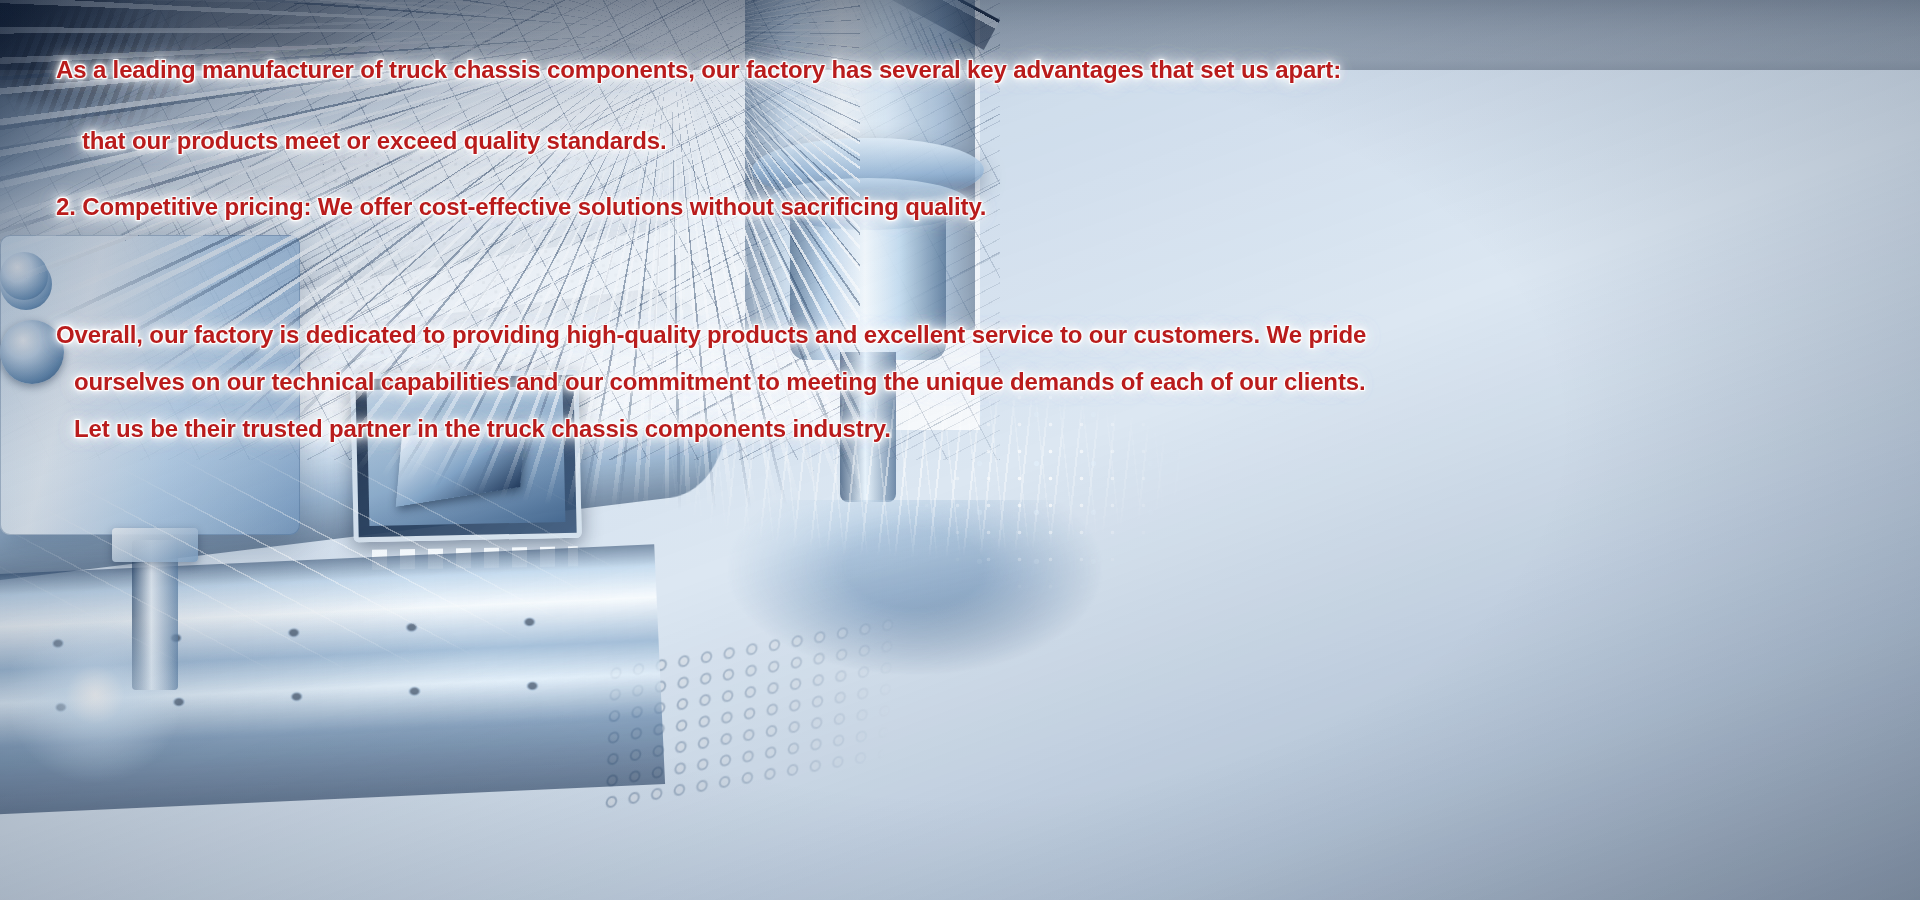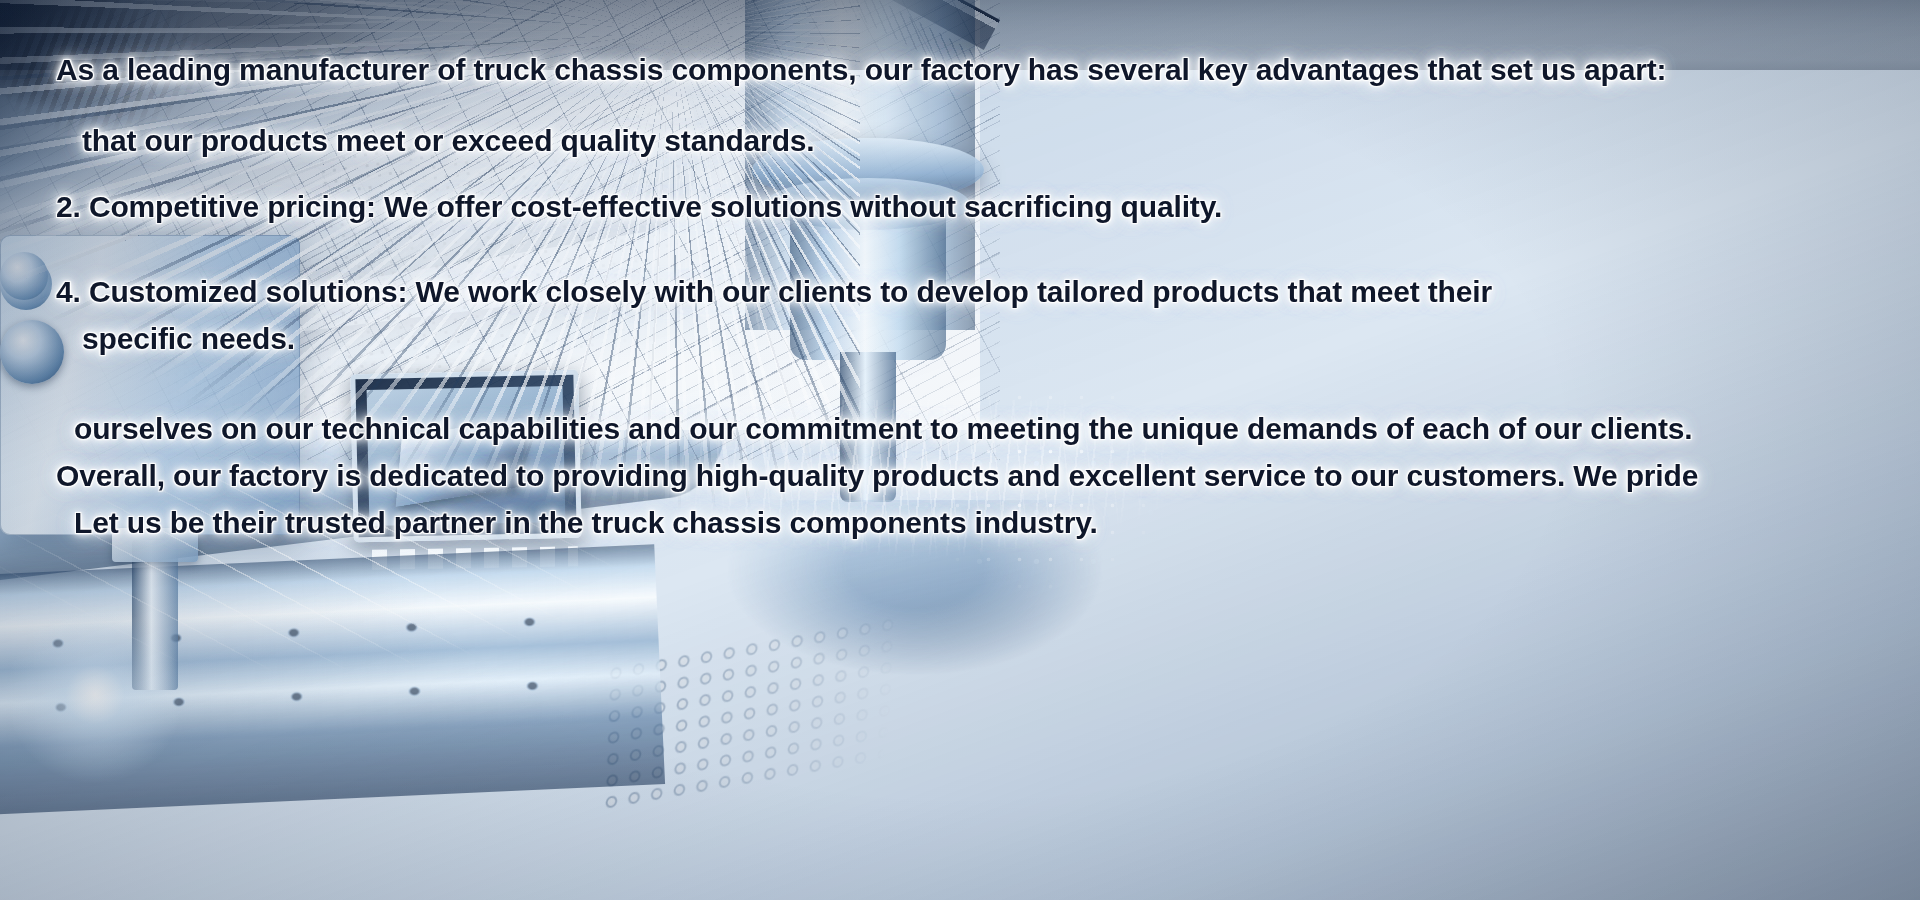--- a/index.html
+++ b/index.html
@@ -353,24 +353,24 @@
   #copy {
     position:absolute;
     left:0; top:0; width:1920px; height:900px;
     padding:46px 30px 0 56px;
     z-index:40;
   }
   .para { margin:0 0 0 0; }
   .line {
     font-family:"Liberation Sans", sans-serif;
     font-weight:bold;
-    font-size:30px;
+    font-size:24px;
     line-height:47px;
     letter-spacing:-0.15px;
-    color:#0f172a;
+    color:#b91c1c;
     white-space:nowrap;
     text-shadow:
       0 0 3px #ffffff,
       0 0 3px #ffffff,
       0 0 6px #ffffff,
       0 0 10px #ffffff,
       0 0 15px rgba(255,255,255,.95),
       0 0 22px rgba(236,246,255,.85),
       0 0 30px rgba(214,234,252,.60),
       1px 1px 0 rgba(255,255,255,.9),
@@ -453,30 +453,26 @@
 
     <div class="para">
       <div class="line">2. Competitive pricing: We offer cost-effective solutions without sacrificing quality.</div>
     </div>
 
     <div class="gap-md"></div>
 
 
     <div class="gap-md"></div>
 
+
+    <div class="gap-md"></div>
+
+
+    <div class="gap-lg"></div>
+
     <div class="para">
-      <div class="line">4. Customized solutions: We work closely with our clients to develop tailored products that meet their</div>
-      <div class="line indent">specific needs.</div>
-    </div>
-
-    <div class="gap-md"></div>
-
-
-    <div class="gap-lg"></div>
-
-    <div class="para">
+      <div class="line">Overall, our factory is dedicated to providing high-quality products and excellent service to our customers. We pride</div>
       <div class="line indent-sm">ourselves on our technical capabilities and our commitment to meeting the unique demands of each of our clients.</div>
-      <div class="line">Overall, our factory is dedicated to providing high-quality products and excellent service to our customers. We pride</div>
       <div class="line indent-sm">Let us be their trusted partner in the truck chassis components industry.</div>
     </div>
 
   </div>
 </div>
 
 </body></html>

